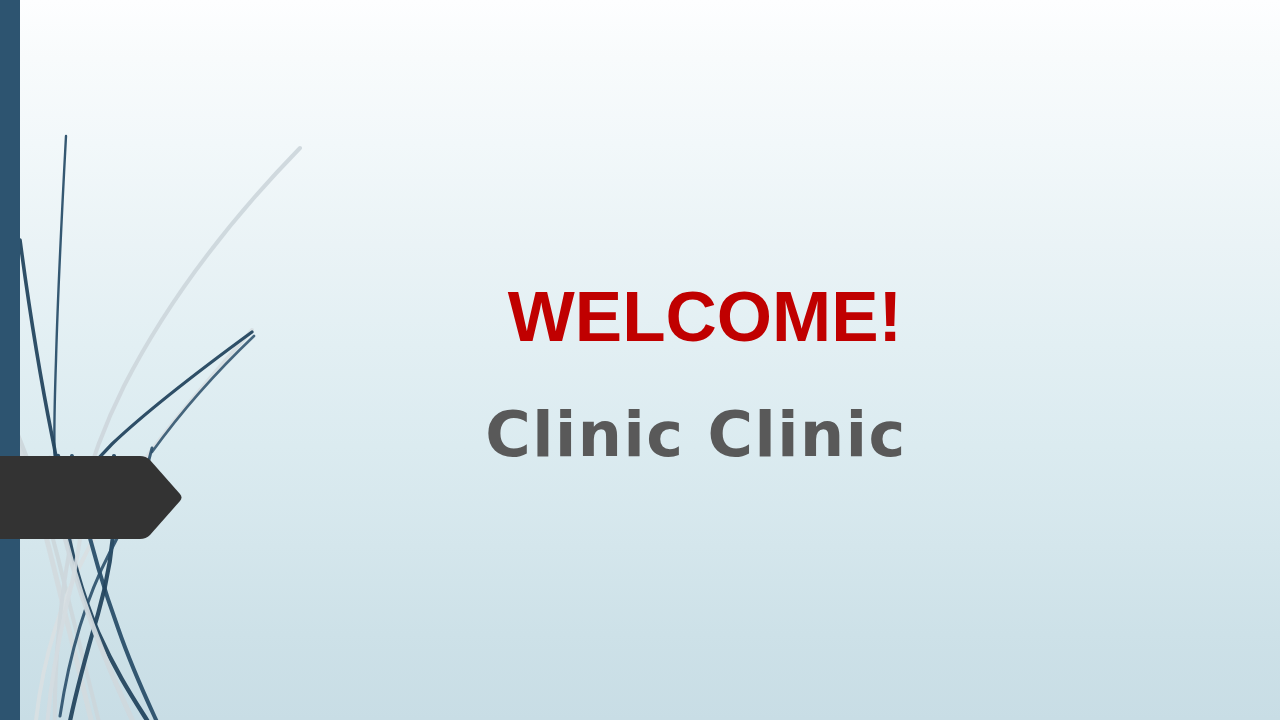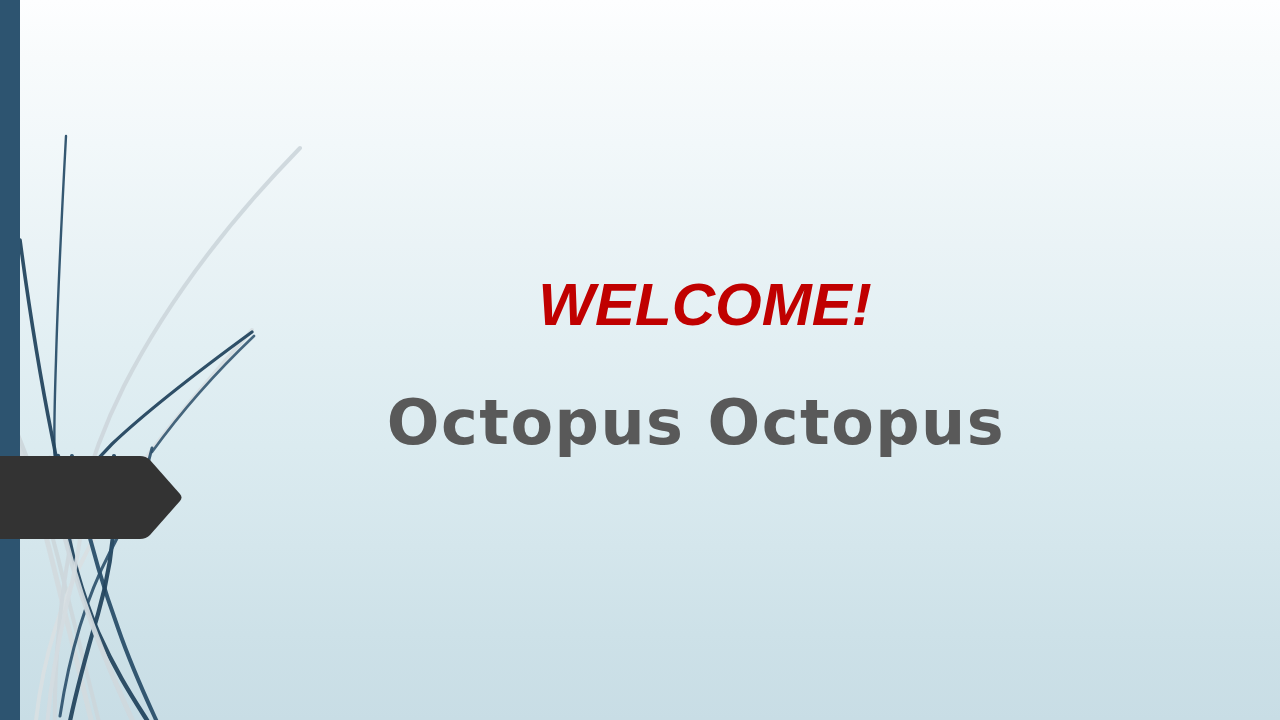--- a/index.html
+++ b/index.html
@@ -61,29 +61,28 @@
   
   .text-block {
     position: absolute;
     left: 205px;
     top: 255px;
     width: 1000px;
     text-align: center;
   }
 
   .slide-title {
-    margin: 4px;
+    margin: 16px;
     font-family: "Liberation Sans", sans-serif;
     font-weight: bold;
-    font-size: 60px;
+    font-size: 71px;
     line-height: 92px;
     letter-spacing: 0px;
     color: #c00000;
     white-space: nowrap;
-    font-style: italic;
   }
 
   .slide-subtitle {
     margin: 0;
     margin-top: 34px;
     margin-left: -18px;
     font-family: "DejaVu Sans", sans-serif;
     font-weight: bold;
     font-size: 62px;
     line-height: 76px;
@@ -127,16 +126,16 @@
   </svg>
 
   <div class="left-bar"></div>
 
   <svg class="arrow-banner" viewBox="0 0 183 83" xmlns="http://www.w3.org/2000/svg">
     <path d="M 0 0 L 140 0 Q 146 0 150 4 L 180 38 Q 183 41.5 180 45 L 150 79 Q 146 83 140 83 L 0 83 Z" fill="#333333"></path>
   </svg>
 
   <div class="text-block">
     <h1 class="slide-title">WELCOME!</h1>
-    <h2 class="slide-subtitle">Octopus Octopus</h2>
+    <h2 class="slide-subtitle">Clinic Clinic</h2>
   </div>
 
 </div>
 
 </body></html>

